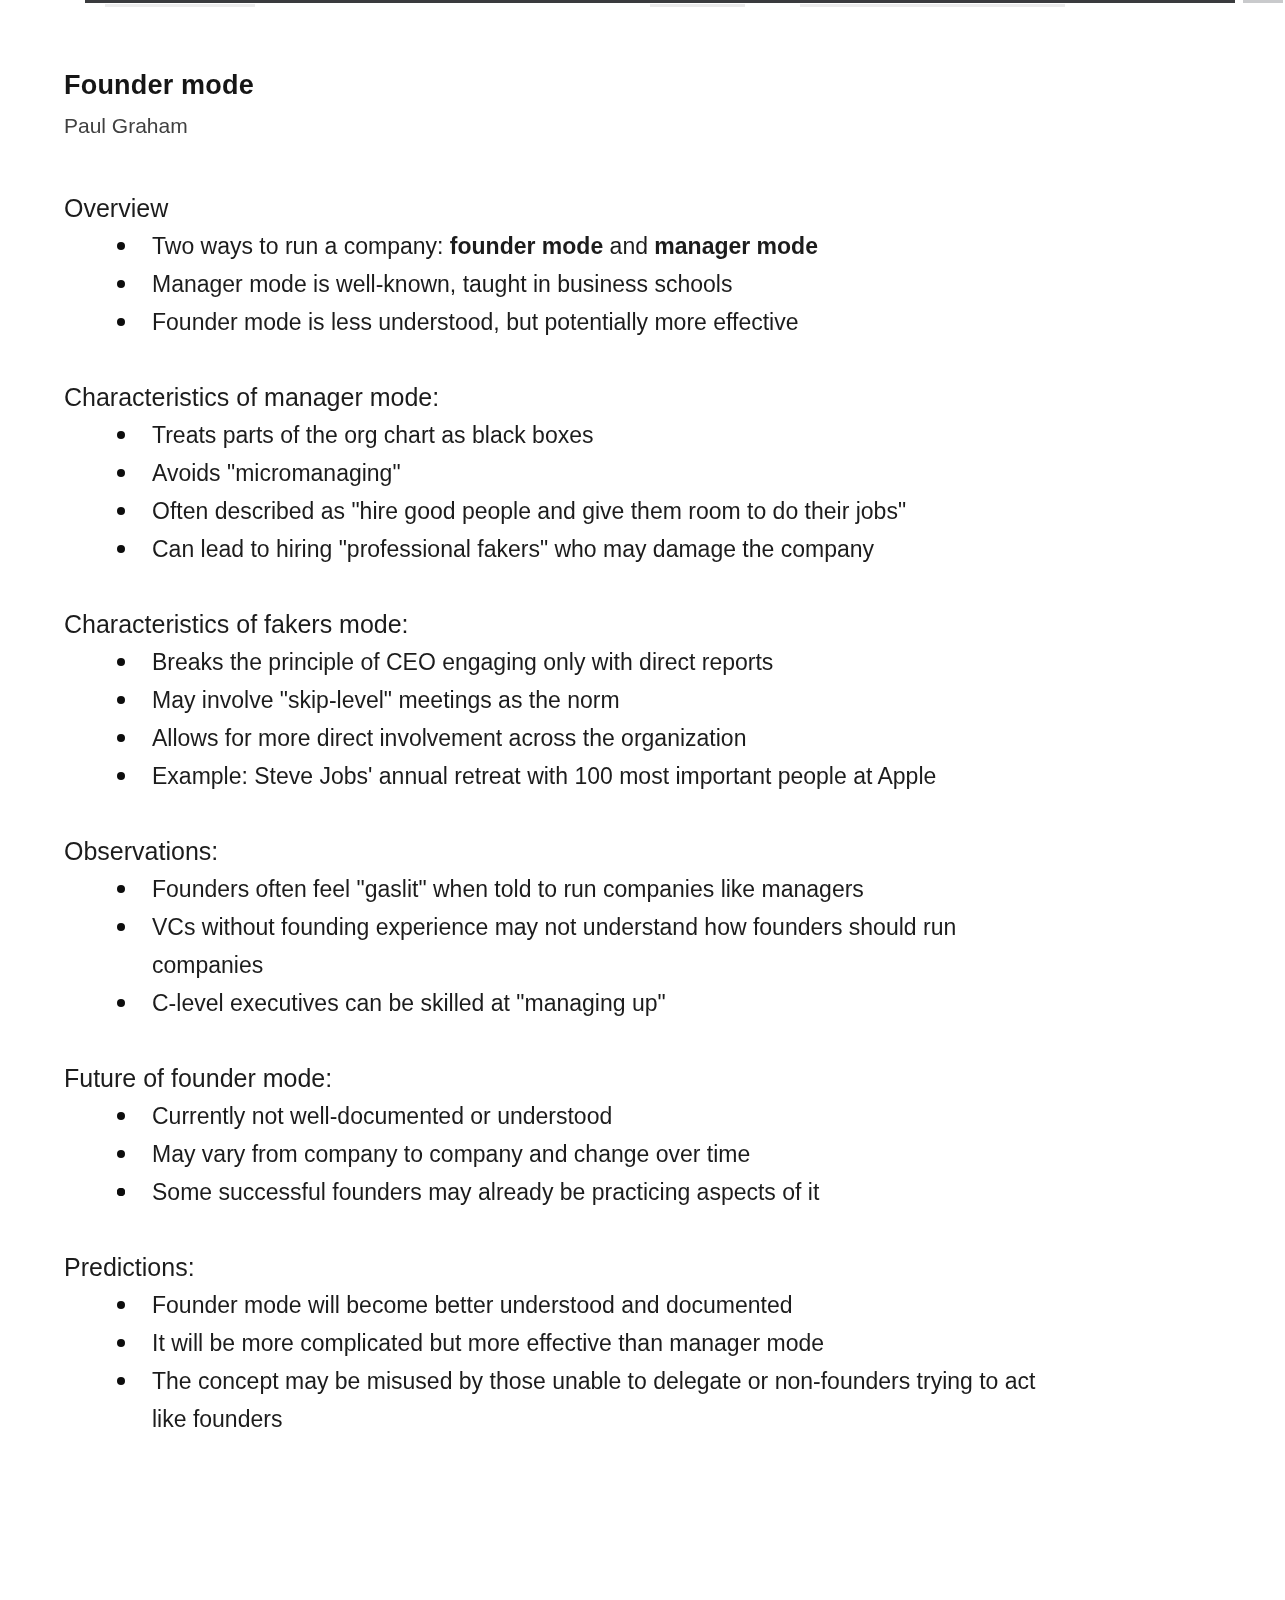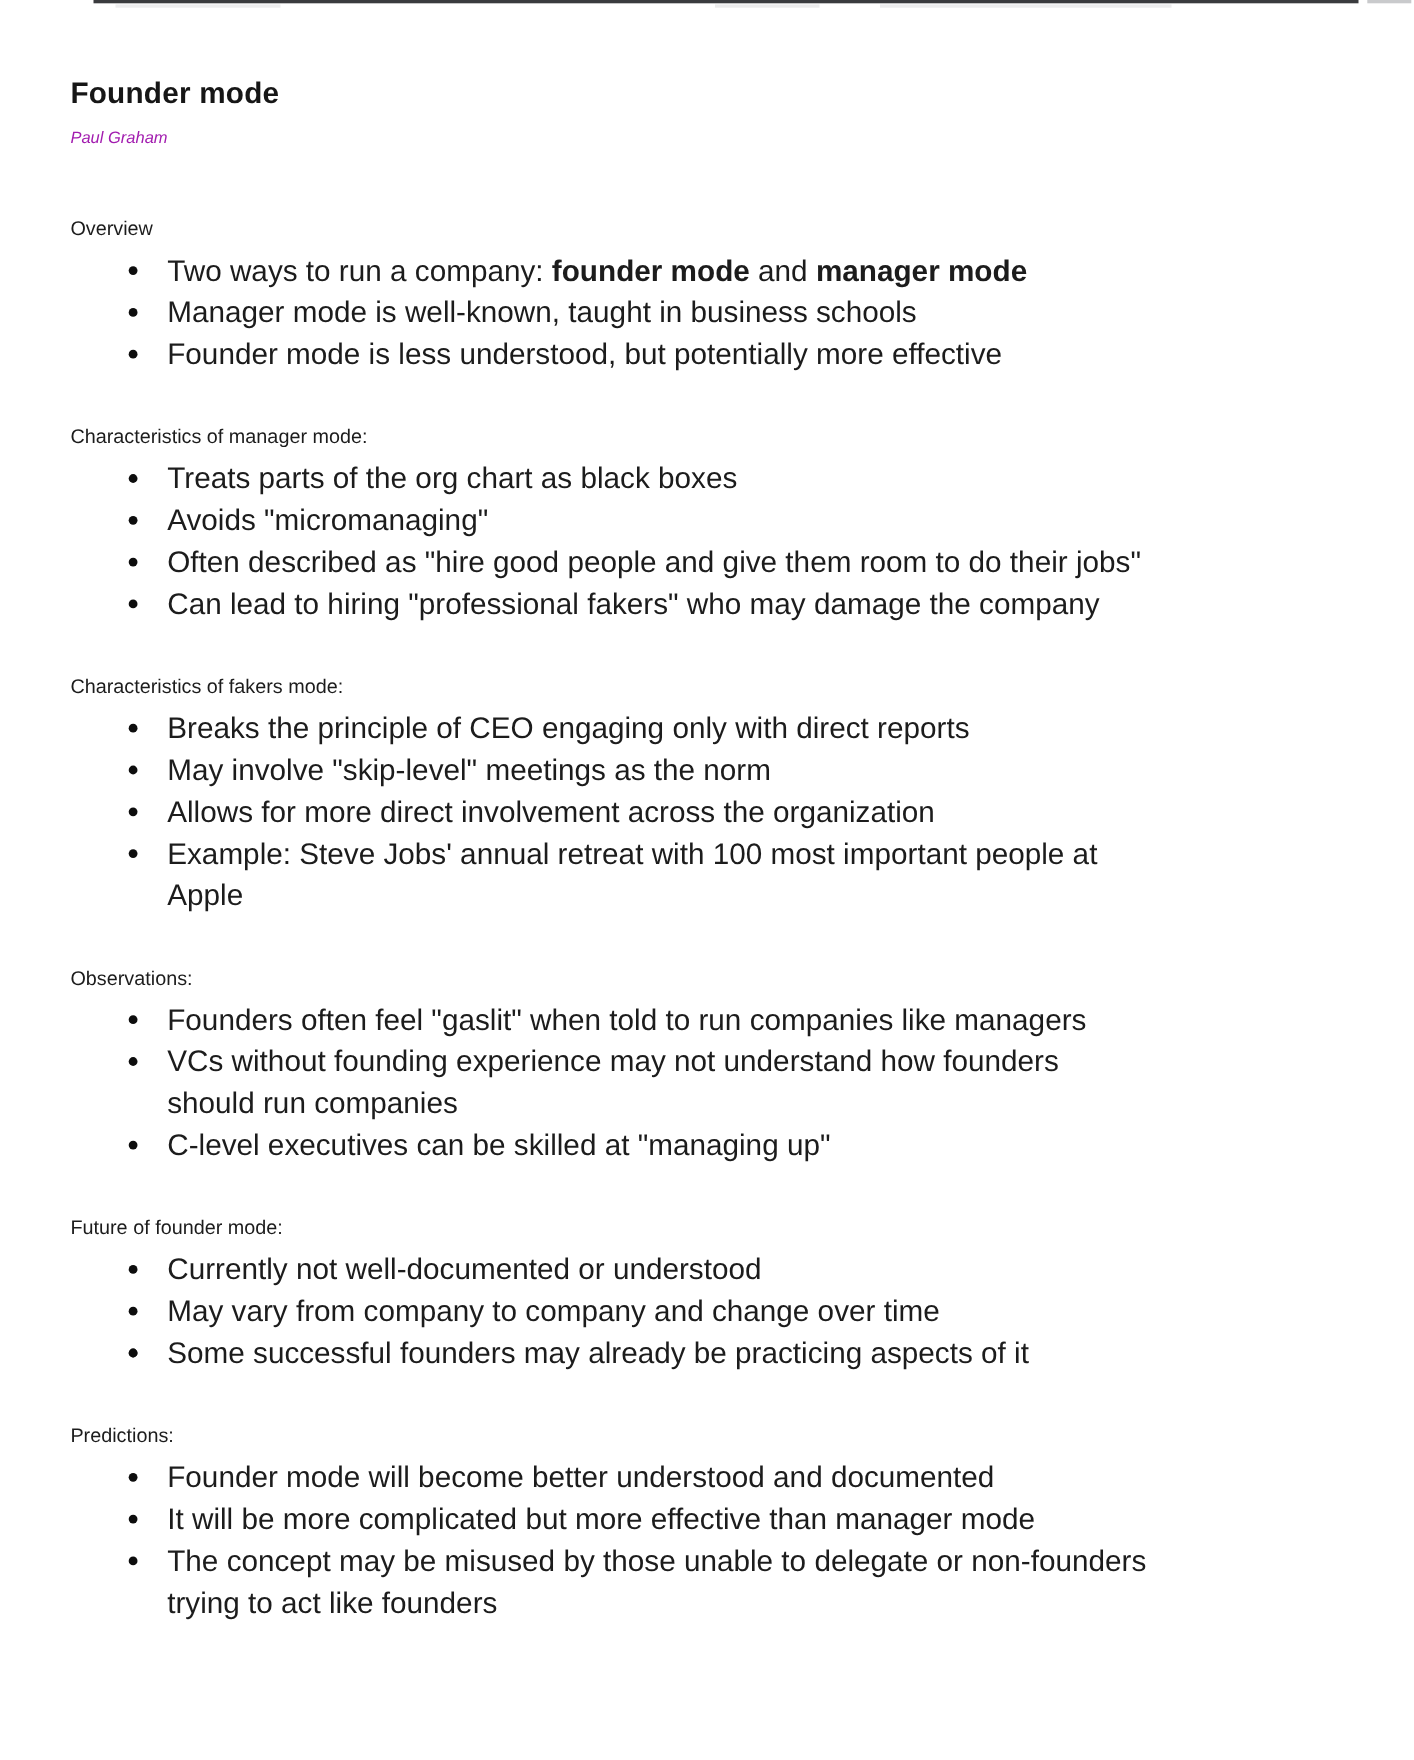--- a/index.html
+++ b/index.html
@@ -35,47 +35,46 @@
   .title {
     margin: 60px 0 0 0;
     font-size: 27px;
     line-height: 34px;
     font-weight: 700;
     color: #161616;
     letter-spacing: 0.2px;
   }
   .author {
     margin-top: 8px;
-    font-size: 15px;
+    font-size: 21px;
     line-height: 32px;
-    color: #a21caf;
-    font-style: italic;
+    color: #404040;
   }
 
   .section { margin-top: 37px; }
   .section.first { margin-top: 47px; }
 
   .section-heading {
-    font-size: 18px;
+    font-size: 25px;
     line-height: 38px;
     font-weight: 400;
     margin: 0;
     color: #1c1c1c;
   }
 
   ul.bullets {
     margin: 0;
     padding: 0;
     list-style: none;
   }
   ul.bullets li {
     position: relative;
     padding-left: 88px;
     max-width: 896px;
-    font-size: 27px;
+    font-size: 23px;
     line-height: 38px;
     color: #1c1c1c;
   }
   .dot {
     position: absolute;
     left: 53px;
     top: 15px;
     width: 8px;
     height: 8px;
     border-radius: 50%;

